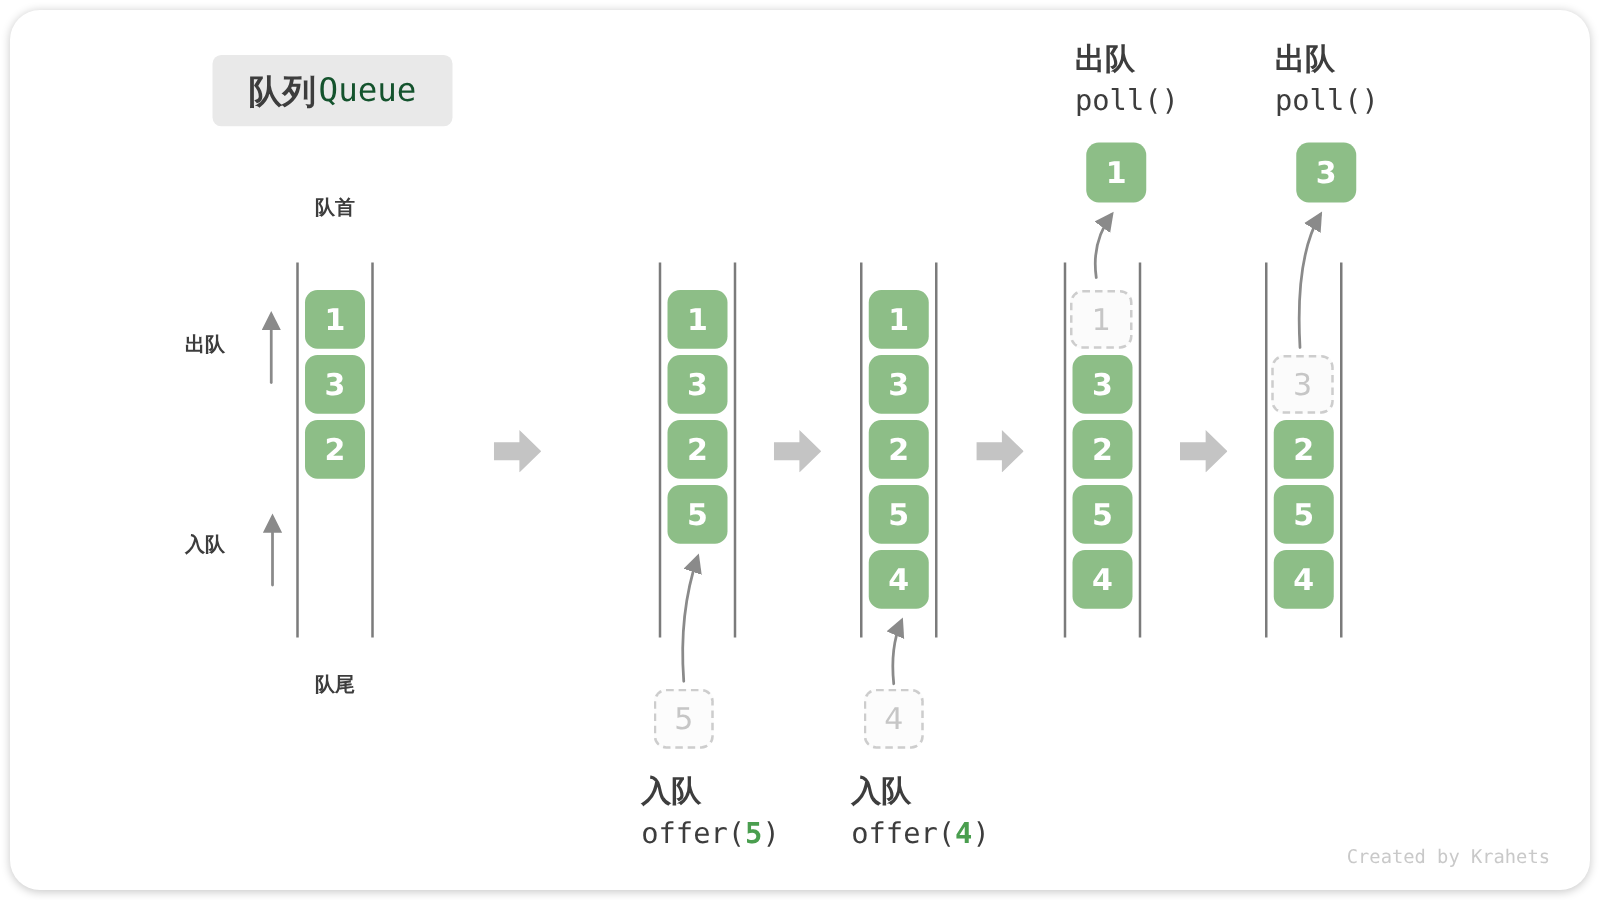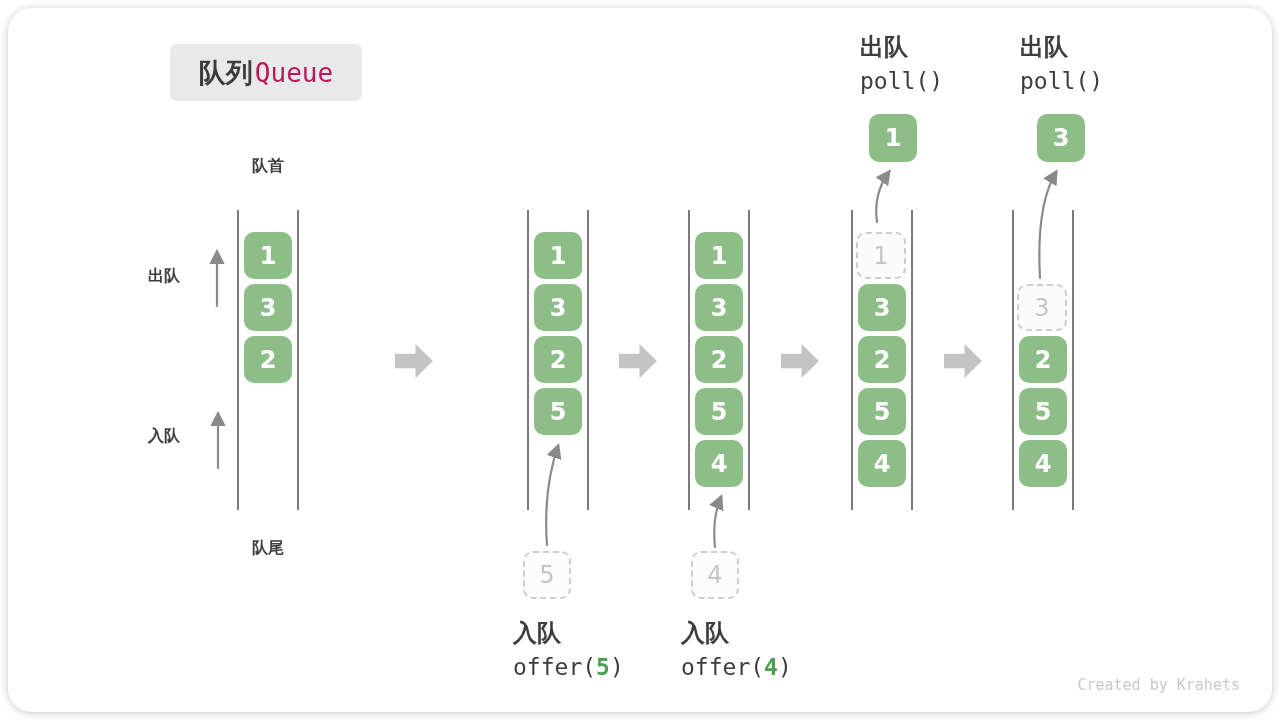--- a/index.html
+++ b/index.html
@@ -5,21 +5,21 @@
   html,body{margin:0;padding:0;background:#ffffff;}
   body{width:1280px;height:720px;position:relative;overflow:hidden;
        font-family:"Liberation Sans",sans-serif;}
   .card{position:absolute;inset:8px;background:#fff;border-radius:24px;
         box-shadow:0 1px 8px rgba(0,0,0,.22);}
   
   .title-box{position:absolute;left:170px;top:44px;width:192px;height:57px;
              background:#e9e9e9;border-radius:7px;display:flex;align-items:center;
              justify-content:center;gap:2px;}
   .title-zh{font-size:27px;font-weight:bold;color:#3d3d3d;}
-  .title-en{font-size:26px;color:#be185d;font-family:"DejaVu Sans Mono",monospace;}
+  .title-en{font-size:26px;color:#14532d;font-family:"DejaVu Sans Mono",monospace;}
   
   .zh-label{position:absolute;font-size:16px;font-weight:bold;color:#3d3d3d;}
   .lbl-front{left:237px;top:156px;width:62px;text-align:center;}
   .lbl-rear{left:237px;top:538px;width:62px;text-align:center;}
   .lbl-dequeue{left:148px;top:266px;width:52px;text-align:left;}
   .lbl-enqueue{left:148px;top:426px;width:52px;text-align:left;}
   
   .stage{position:absolute;top:210px;width:62px;height:300px;}
   .rail{position:absolute;top:0;bottom:0;width:2px;background:#7b7b7b;}
   .rail.left{left:0;} .rail.right{right:0;}

